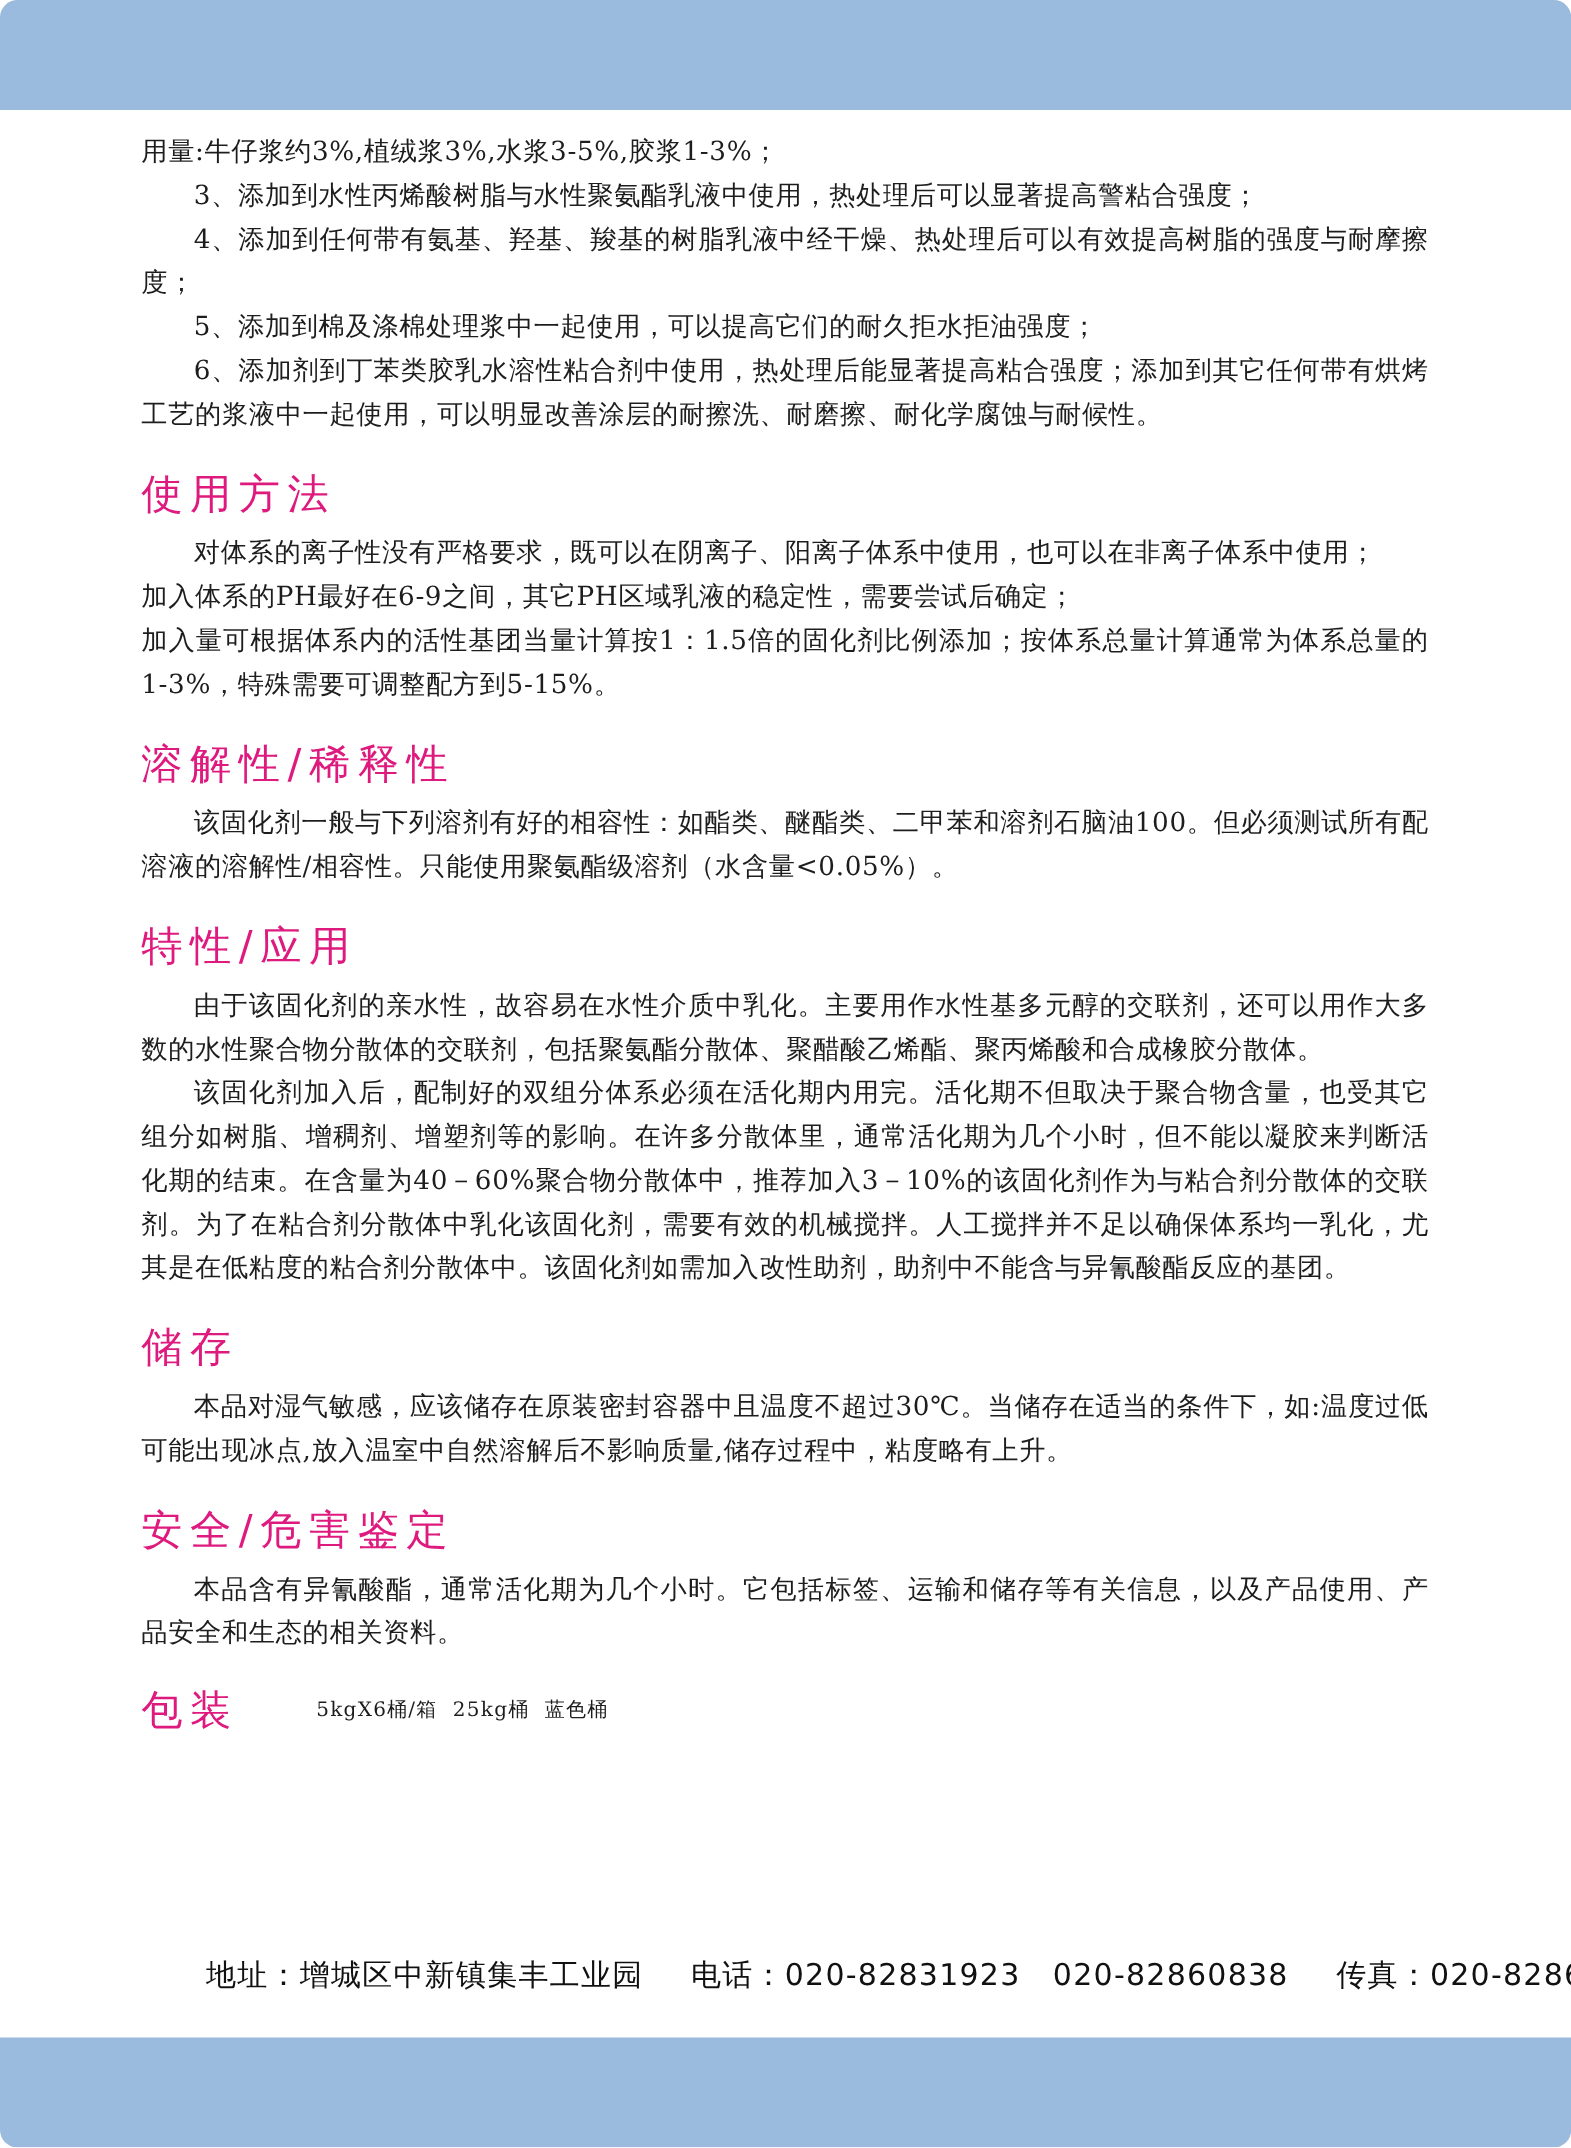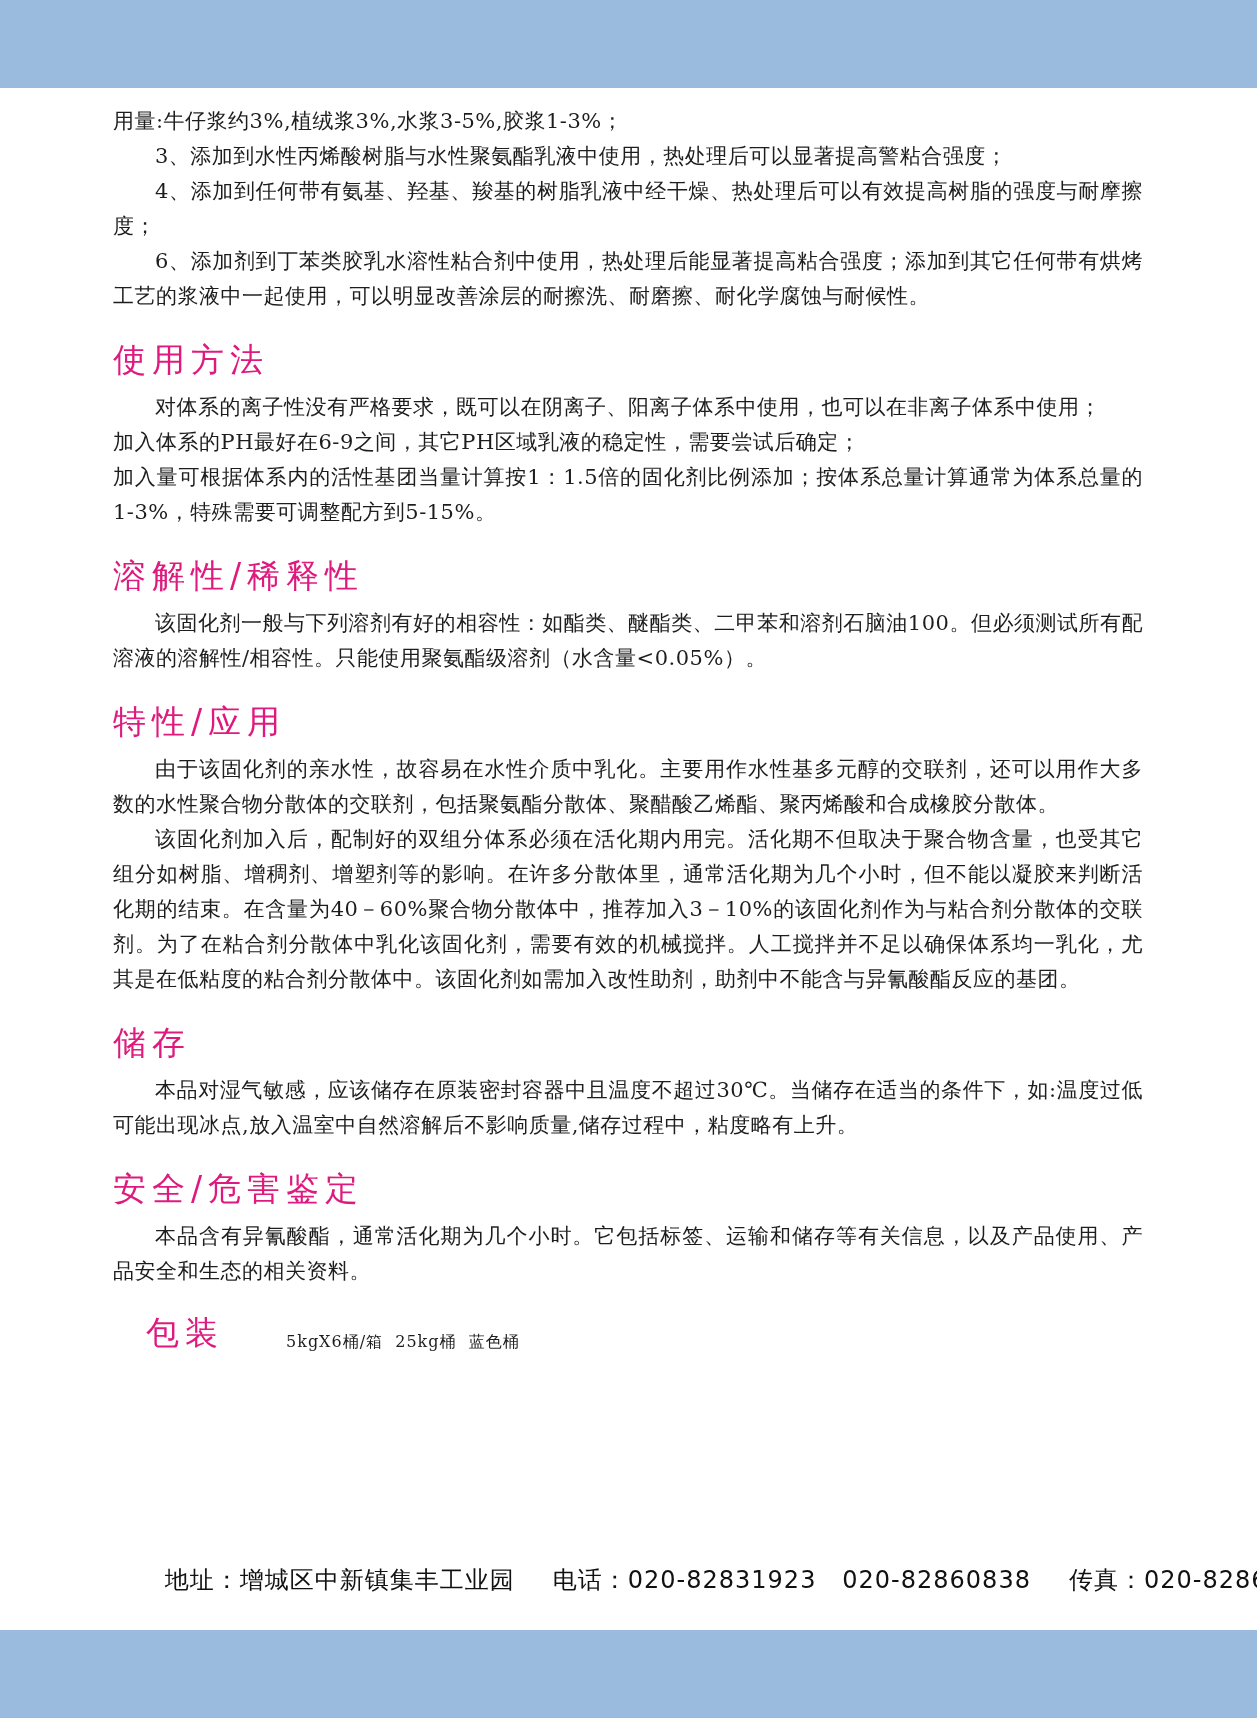--- a/index.html
+++ b/index.html
@@ -4,20 +4,21 @@
 <style>
   html, body { margin: 0; padding: 0; background: #ffffff; }
   .page {
     position: relative;
     width: 1257px;
     height: 1718px;
     background: #ffffff;
     overflow: hidden;
     font-family: "DejaVu Serif", "Liberation Serif", serif;
     color: #1d1d1d;
+    border-radius: 14px;
   }
   .band {
     position: absolute;
     left: 0;
     width: 1257px;
     height: 88px;
     background: #9abade;
   }
   .band-top { top: 0; }
   .band-bottom { bottom: 0; }
@@ -41,22 +42,21 @@
     font-family: "DejaVu Sans", "Liberation Sans", sans-serif;
     font-size: 33px;
     line-height: 40px;
     font-weight: 400;
     letter-spacing: 6px;
     color: #de1a7e;
   }
   .pack-row {
     margin-top: 24px;
     display: flex;
-    align-items: flex-end;
-    margin-left: 33px;
+    align-items: center;
   }
   .pack-row h2.sec-title { margin: 0; }
   .pack-detail {
     margin-left: 62px;
     font-size: 16px;
     letter-spacing: 1px;
     white-space: pre;
     color: #1d1d1d;
   }
   .footer {
@@ -88,20 +88,21 @@
 <div class="page">
 
   <div class="band band-top"></div>
 
   <div class="content">
 
     <div class="intro">
       <p class="body">用量:牛仔浆约3%,植绒浆3%,水浆3-5%,胶浆1-3%；</p>
       <p class="body indent">3、添加到水性丙烯酸树脂与水性聚氨酯乳液中使用，热处理后可以显著提高警粘合强度；</p>
       <p class="body indent">4、添加到任何带有氨基、羟基、羧基的树脂乳液中经干燥、热处理后可以有效提高树脂的强度与耐摩擦度；</p>
+      <p class="body indent">5、添加到棉及涤棉处理浆中一起使用，可以提高它们的耐久拒水拒油强度；</p>
       <p class="body indent">6、添加剂到丁苯类胶乳水溶性粘合剂中使用，热处理后能显著提高粘合强度；添加到其它任何带有烘烤工艺的浆液中一起使用，可以明显改善涂层的耐擦洗、耐磨擦、耐化学腐蚀与耐候性。</p>
     </div>
 
     <section>
       <h2 class="sec-title">使用方法</h2>
       <p class="body indent">对体系的离子性没有严格要求，既可以在阴离子、阳离子体系中使用，也可以在非离子体系中使用；</p>
       <p class="body">加入体系的PH最好在6-9之间，其它PH区域乳液的稳定性，需要尝试后确定；</p>
       <p class="body">加入量可根据体系内的活性基团当量计算按1：1.5倍的固化剂比例添加；按体系总量计算通常为体系总量的1-3%，特殊需要可调整配方到5-15%。</p>
     </section>
 

